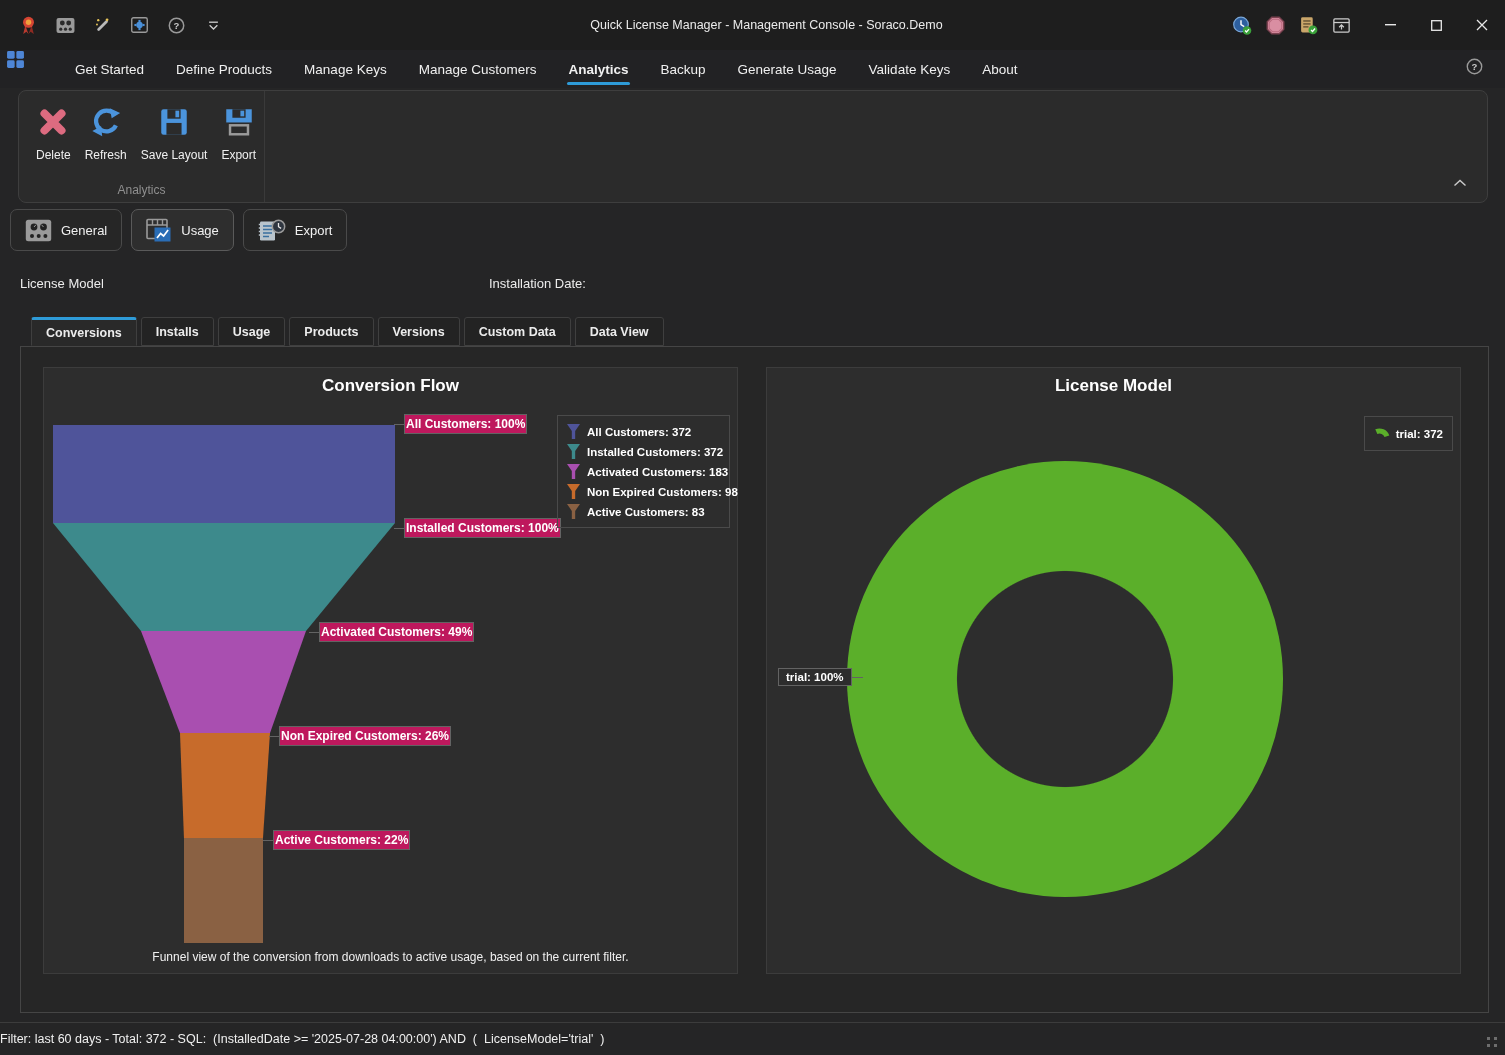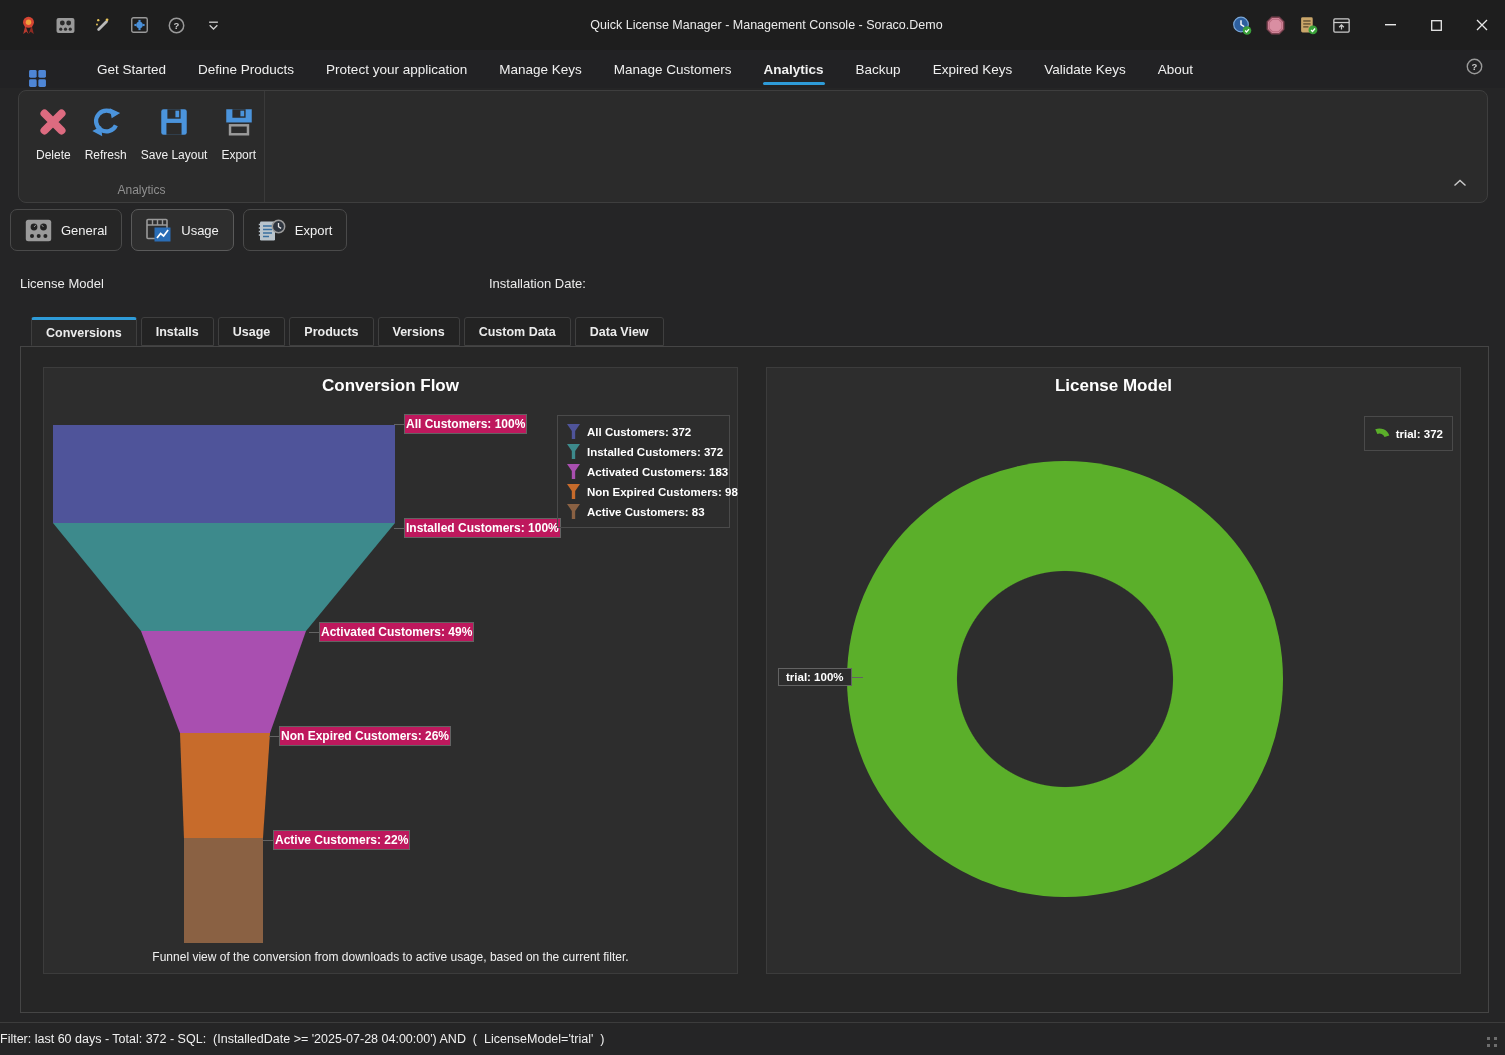--- a/index.html
+++ b/index.html
@@ -16,21 +16,21 @@
   .tb-left { display:flex; align-items:center; gap:17px; padding-left:18px; }
   .tb-icon { width:20px; height:20px; display:flex; align-items:center; justify-content:center; cursor:default; }
   .tb-title { position:absolute; left:0; right:0; top:0; height:50px; display:flex;
     align-items:center; justify-content:center; font-size:12.5px; color:#ececec; pointer-events:none;padding-left:28px; }
   .tb-right { position:absolute; right:0; top:0; height:50px; display:flex; align-items:center; }
   .tb-status-icons { display:flex; align-items:center; gap:13px; margin-right:16px; }
   .winbtn { width:46px; height:50px; display:flex; align-items:center; justify-content:center; }
 
   
   .menubar { position:absolute; left:0; top:50px; width:1505px; height:38px;
-    background:#222224; display:flex; align-items:flex-end; padding-left:28px; }
+    background:#222224; display:flex; align-items:flex-start; padding-left:6px; }
   .apps-icon { margin-right:34px; }
   .menu-item { position:relative; padding:0 16px; height:38px; display:flex; align-items:center;
     font-size:13.5px; color:#f0f0f0; cursor:default; }
   .menu-item.active { font-weight:bold; }
   .menu-item.active::after { content:""; position:absolute; left:15px; right:15px; bottom:3px;
     height:3px; border-radius:2px; background:#2e9bd8; }
   .menu-help { position:absolute; right:22px; top:58px; }
 
   
   .ribbon-panel { position:absolute; left:18px; top:90px; width:1470px; height:113px;
@@ -241,36 +241,33 @@
         <rect x="9.8" y="9.8" width="7.2" height="7.2" rx="1.4"></rect>
       </svg>
   </span>
   <span class="menu-item">
       <span>Get Started</span>
     </span>
   <span class="menu-item">
       <span>Define Products</span>
     </span>
   <span class="menu-item">
-      <span>Protect your application</span>
-    </span>
-  <span class="menu-item">
       <span>Manage Keys</span>
     </span>
   <span class="menu-item">
       <span>Manage Customers</span>
     </span>
   <span class="menu-item active">
       <span>Analytics</span>
     </span>
   <span class="menu-item">
       <span>Backup</span>
     </span>
   <span class="menu-item">
-      <span>Expired Keys</span>
+      <span>Generate Usage</span>
     </span>
   <span class="menu-item">
       <span>Validate Keys</span>
     </span>
   <span class="menu-item">
       <span>About</span>
     </span>
 </div>
 <span class="menu-help">
   <svg width="17" height="17" viewBox="0 0 16 16">

